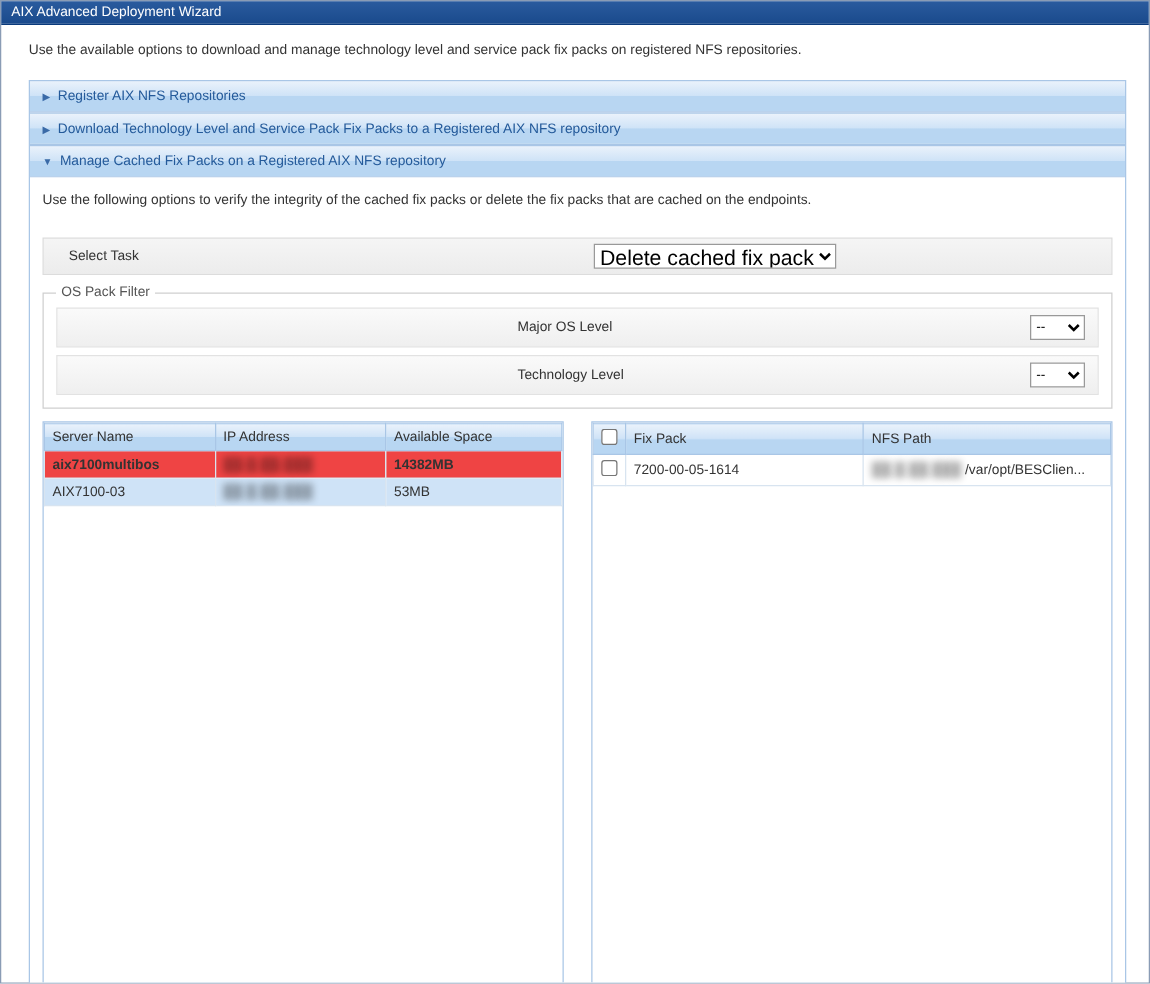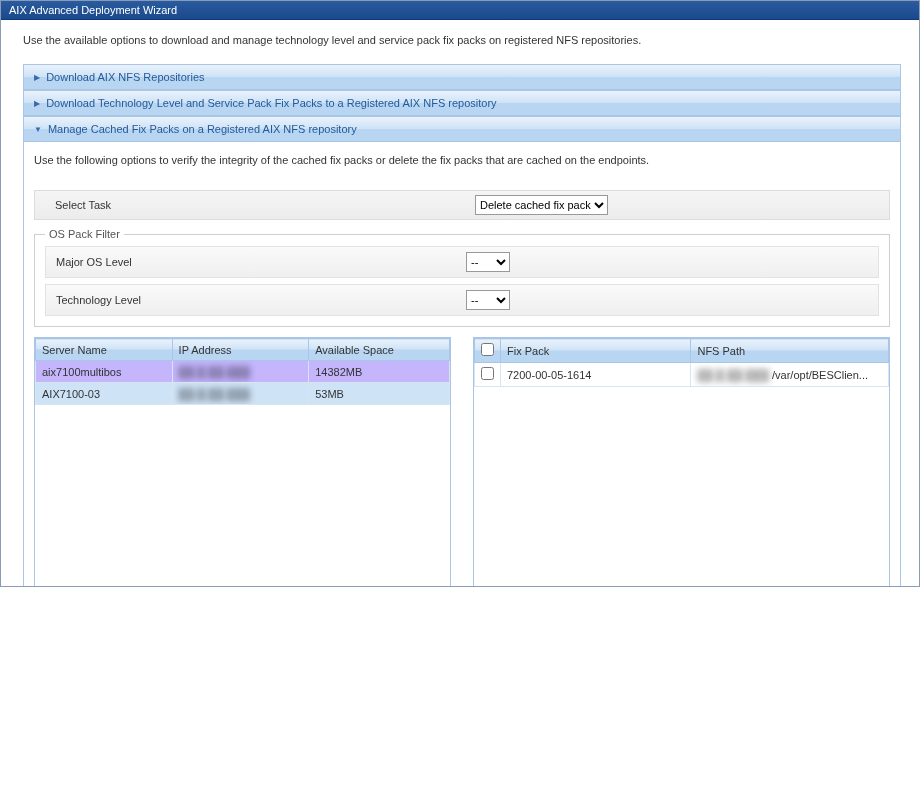--- a/index.html
+++ b/index.html
@@ -6,21 +6,21 @@
     body {
       margin: 0;
       font-family: Verdana, Arial, sans-serif;
       font-size: 11px;
       color: #333;
       background: #fff;
     }
     .wizard-container {
       border: 1px solid #8a9cb5;
       width: 920px;
-      height: 587px;
+      height: 787px;
       display: flex;
       flex-direction: column;
     }
     .title-bar {
       background: linear-gradient(to bottom, #2a5b9e 0%, #1a4a8c 100%);
       color: #fff;
       padding: 3px 8px;
       font-size: 11px;
       border-bottom: 1px solid #0a3a7c;
     }
@@ -70,21 +70,21 @@
       border: 1px solid #dcdcdc;
       padding: 4px 20px;
       margin-bottom: 0;
     }
     .form-row .label {
       flex: 0 0 420px;
       color: #333;
     }
     .form-row select {
       font-family: inherit;
-      font-size: 11px;
+      font-size: 17px;
       height: 20px;
       border: 1px solid #999;
       background: #fff;
     }
     fieldset.os-filter {
       border: 1px solid #cfcfcf;
       margin: 8px 0 10px 0;
       padding: 0 10px 10px 10px;
     }
     fieldset.os-filter legend {
@@ -92,20 +92,21 @@
       color: #555;
       padding: 0 4px;
     }
     .filter-row {
       display: flex;
       align-items: center;
       background: linear-gradient(to bottom, #fafafa 0%, #efefef 100%);
       border: 1px solid #e2e2e2;
       padding: 5px 10px;
       margin-top: 6px;
+      justify-content: flex-end;
     }
     .filter-row .label { flex: 0 0 410px; }
     .filter-row select {
       font-family: inherit;
       font-size: 11px;
       height: 20px;
       border: 1px solid #999;
       background: #fff;
       min-width: 44px;
     }
@@ -140,21 +141,22 @@
       padding: 4px 6px;
       height: 22px;
       white-space: nowrap;
       overflow: hidden;
       text-overflow: ellipsis;
     }
     .data-table tr.selected td {
       background: #cfe3f7;
     }
     .data-table tr.alt td {
-      background: #c4b5fd;
+      background: #ef4444;
+      font-weight: bold;
     }
     .blur-cell {
       color: transparent;
       text-shadow: 0 0 6px rgba(0,0,0,0.3);
       user-select: none;
     }
     .checkbox-col { width: 26px; text-align: center; }
     .create-action {
       margin-top: 14px;
       margin-left: 14px;
@@ -183,21 +185,21 @@
   <div class="title-bar">
     <span>AIX Advanced Deployment Wizard</span>
   </div>
 
   <div class="content-area">
     <div class="intro-text">Use the available options to download and manage technology level and service pack fix packs on registered NFS repositories.</div>
 
     <div class="accordion">
       <div class="accordion-header">
         <span class="tri">▶</span>
-        <span>Download AIX NFS Repositories</span>
+        <span>Register AIX NFS Repositories</span>
       </div>
 
       <div class="accordion-header">
         <span class="tri">▶</span>
         <span>Download Technology Level and Service Pack Fix Packs to a Registered AIX NFS repository</span>
       </div>
 
       <div class="accordion-header">
         <span class="tri">▼</span>
         <span>Manage Cached Fix Packs on a Registered AIX NFS repository</span>

